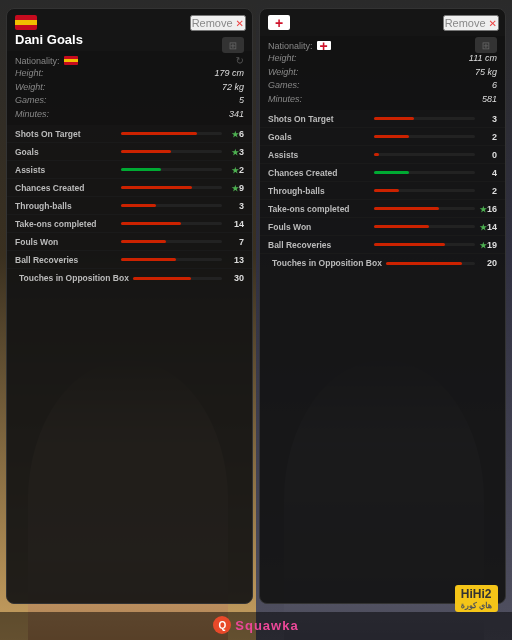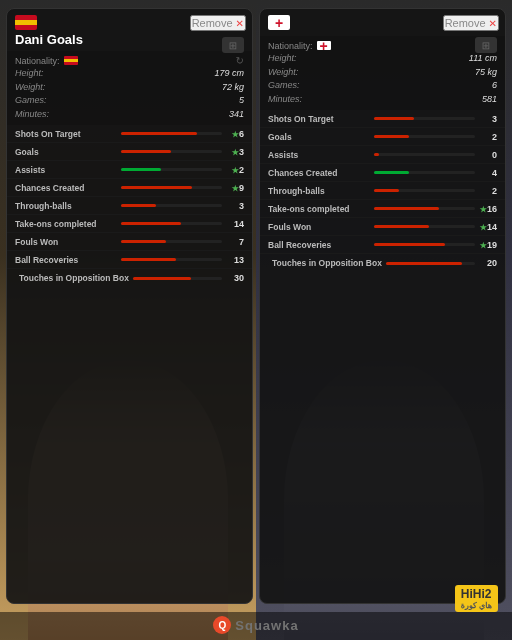--- a/index.html
+++ b/index.html
@@ -287,21 +287,21 @@
     }
 
     .squawka-icon::after {
       content: 'Q';
       color: white;
       font-size: 10px;
       font-weight: bold;
     }
 
     .squawka-text {
-      color: #737373;
+      color: #ec4899;
       font-size: 13px;
       font-weight: bold;
       letter-spacing: 1px;
     }
 
     .hihi-badge {
       position: absolute;
       bottom: 28px;
       right: 14px;
       background: #f5c518;

